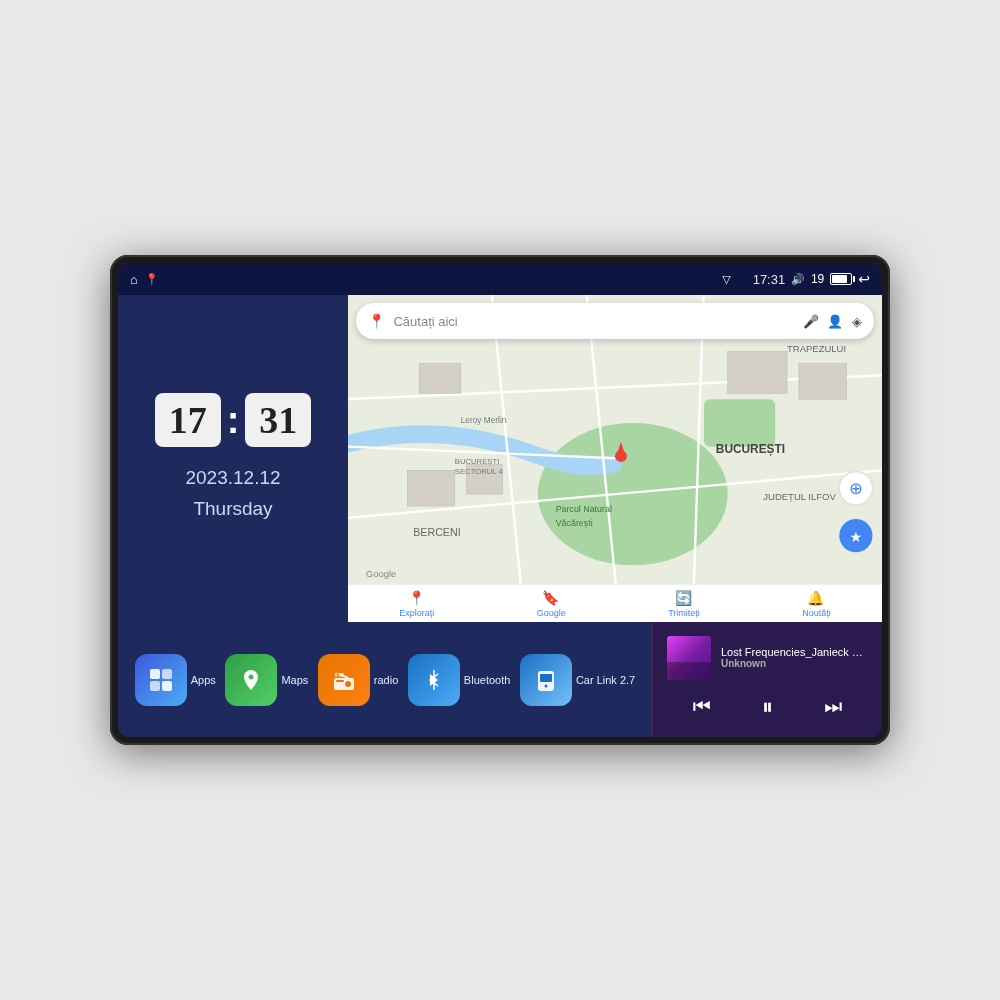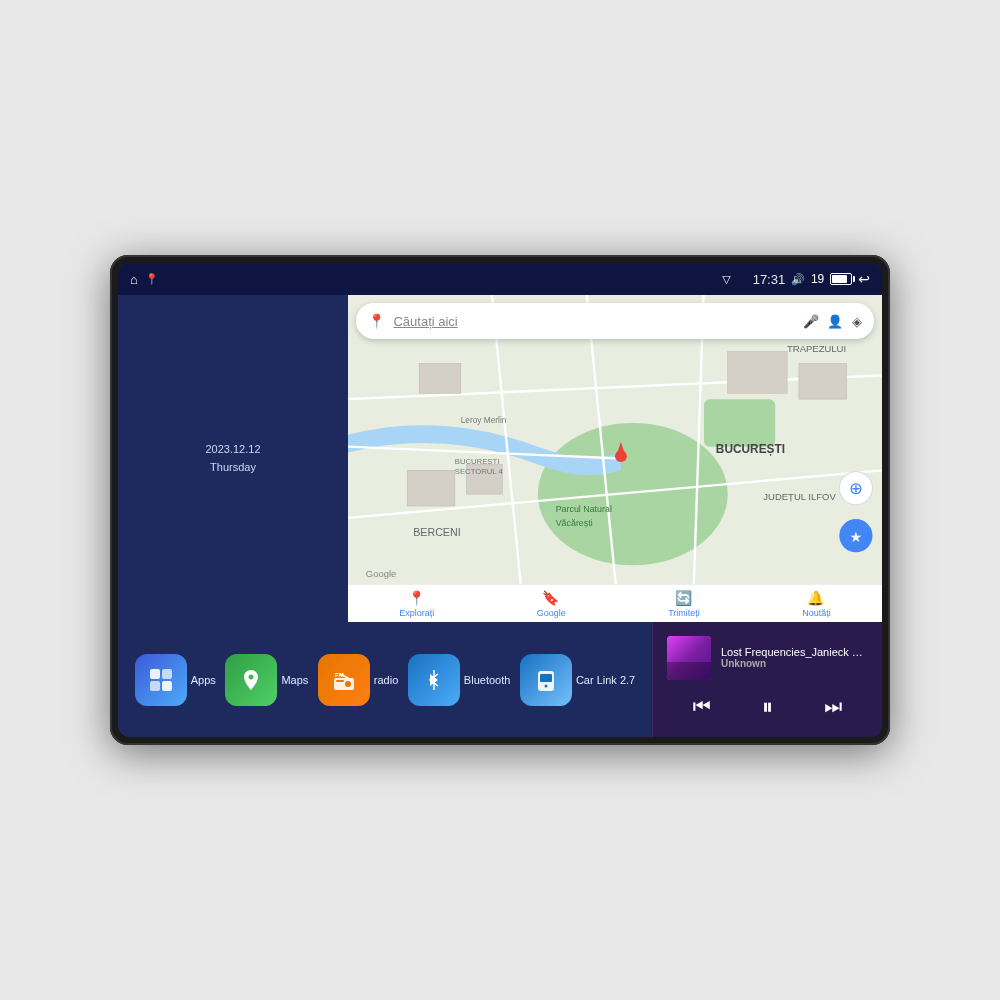--- a/index.html
+++ b/index.html
@@ -141,21 +141,21 @@
 
     .clock-colon {
       font-size: 38px;
       font-weight: 700;
       color: #fff;
       line-height: 1;
     }
 
     .clock-date {
       color: #ccd6f6;
-      font-size: 11px;
+      font-size: 19px;
       text-align: center;
       line-height: 1.6;
     }
 
     
     .map-panel {
       flex: 1;
       background: #e8ede0;
       position: relative;
       overflow: hidden;
@@ -174,21 +174,20 @@
       padding: 0 12px;
       gap: 8px;
       box-shadow: 0 2px 6px rgba(0,0,0,0.2);
       z-index: 10;
     }
 
     .map-search-placeholder {
       flex: 1;
       font-size: 13px;
       color: #888;
-      text-decoration: underline;
     }
 
     .map-search-icons {
       display: flex;
       gap: 8px;
     }
 
     .map-bg {
       position: absolute;
       top: 0;
@@ -386,20 +385,25 @@
         </div>
         <span class="status-icon" style="font-size:14px;">↩</span>
       </div>
     </div>
 
     <div class="main-content">
 
       <div class="top-section">
 
         <div class="clock-panel">
+          <div class="clock-display">
+            <div class="clock-digit-block">17</div>
+            <div class="clock-colon">:</div>
+            <div class="clock-digit-block">31</div>
+          </div>
           <div class="clock-date">
             <div>2023.12.12</div>
             <div>Thursday</div>
           </div>
         </div>
 
         <div class="map-panel">
 
           <div class="map-search-bar">
             <span style="color:#4285f4;font-size:14px;">📍</span>

